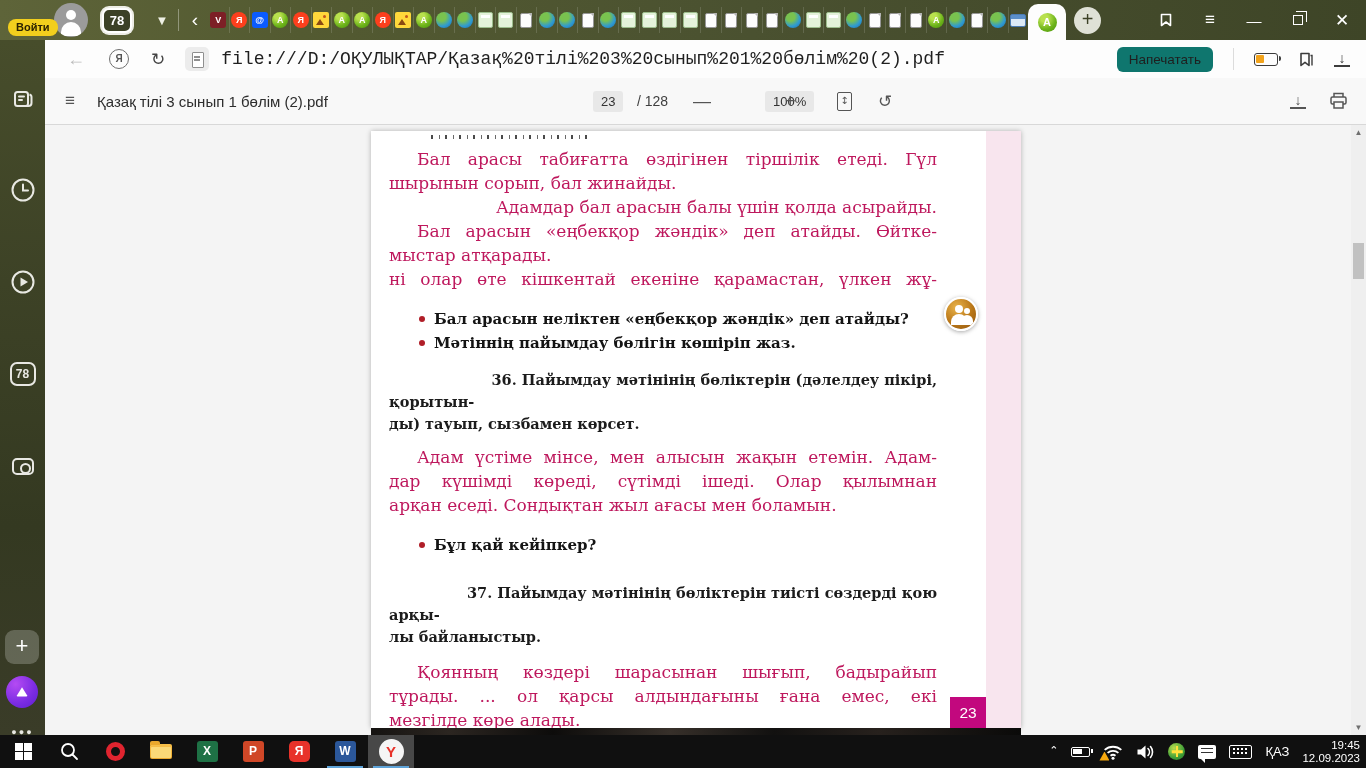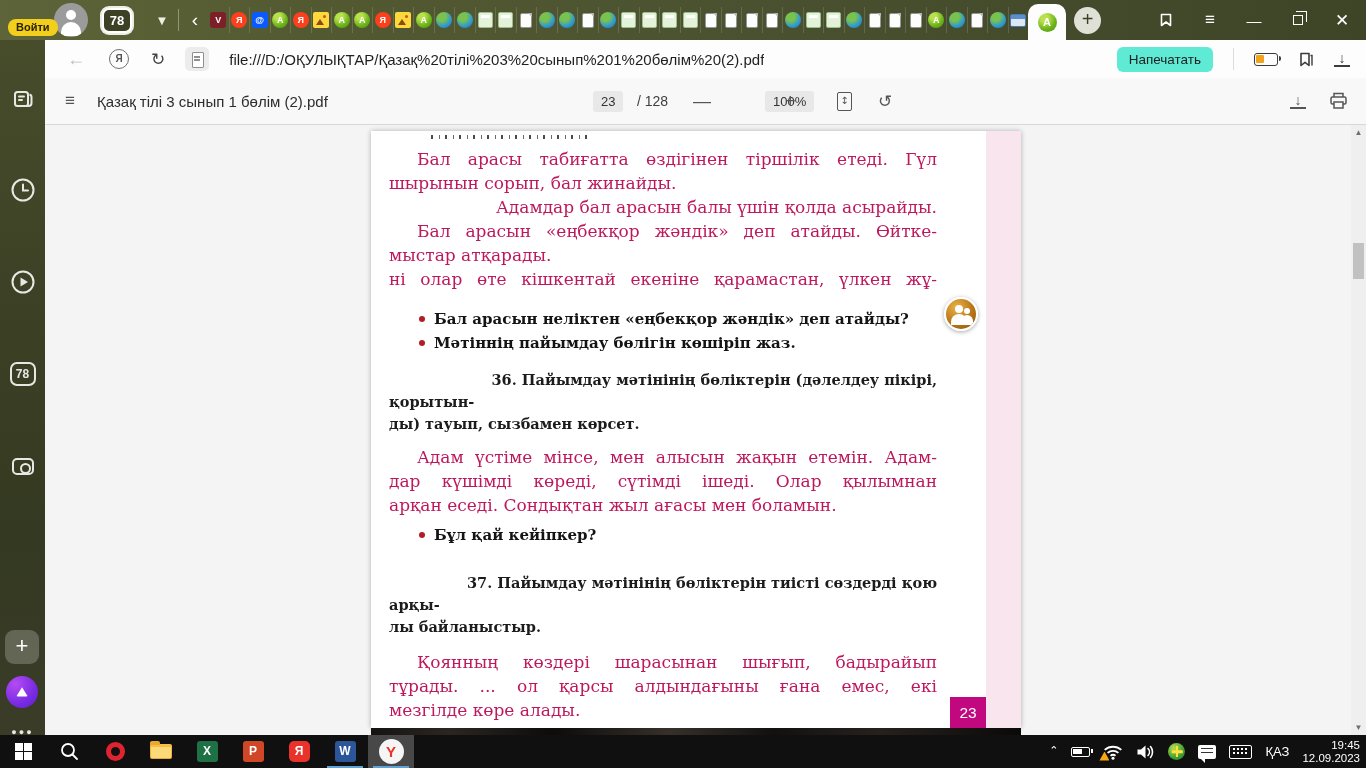--- a/index.html
+++ b/index.html
@@ -63,23 +63,23 @@
     display:flex; align-items:center; }
   .ar-back { margin-left:22px; color:#bdbdbd; font-size:18px; }
   .ar-protect { margin-left:24px; width:20px; height:20px; border:1.7px solid #6f6f6f; border-radius:50%;
     color:#555; font:bold 10px/17px "Liberation Sans",sans-serif; text-align:center; }
   .ar-refresh { margin-left:22px; color:#444; font-size:17px; font-family:"DejaVu Sans",sans-serif; }
   .ar-docchip { margin-left:20px; width:24px; height:24px; background:#ececec; border-radius:5px; position:relative; }
   .ar-docchip::before { content:""; position:absolute; left:7px; top:5px; width:10px; height:14px; background:#fff;
     border:1px solid #8f8f8f; border-radius:1px; }
   .ar-docchip::after { content:""; position:absolute; left:9px; top:9px; width:6px; height:1.5px; background:#8f8f8f;
     box-shadow:0 3px 0 #8f8f8f; }
-  .ar-url { margin-left:20px; font-size:15px; color:#1f1f1f; white-space:nowrap; overflow:hidden; max-width:880px; }
+  .ar-url { margin-left:12px; font-size:18px; color:#1f1f1f; white-space:nowrap; overflow:hidden; max-width:880px;font-family:Liberation Mono, monospace; }
   .ar-right { margin-left:auto; display:flex; align-items:center; padding-right:16px; gap:20px; }
-  .print-btn { background:#5eead4; border-radius:6px; padding:5px 12px; font-size:13.5px; color:#1f1f1f; }
+  .print-btn { background:#0f766e; border-radius:6px; padding:5px 12px; font-size:13.5px; color:#1f1f1f; }
   .ar-vdiv { width:1px; height:22px; background:#dcdcdc; }
   .battery-icon { width:24px; height:13px; border:1.6px solid #3c3c3c; border-radius:3px; position:relative; }
   .battery-icon::after { content:""; position:absolute; right:-4px; top:2.5px; width:2.5px; height:5px; background:#3c3c3c; border-radius:0 2px 2px 0; }
   .battery-icon .charge { position:absolute; left:1px; top:1px; width:8px; height:8px; background:#f2a31b; border-radius:1px; }
   .dl-icon { width:16px; text-align:center; color:#3c3c3c; font-size:14px; border-bottom:2px solid #3c3c3c; line-height:14px; }
 
   
   .pdftoolbar { position:absolute; left:45px; top:78px; width:1321px; height:47px; background:#f8f8f8;
     border-bottom:1px solid #d8d8d8; }
   .pt-item { position:absolute; top:0; height:46px; display:flex; align-items:center; color:#4a4a4a; }
@@ -119,21 +119,21 @@
     box-shadow:0 0 5px rgba(0,0,0,.28); }
   .pink-strip { position:absolute; right:0; top:0; width:35px; height:100%; background:#f8e5ee; }
   .textcol { position:absolute; left:18px; top:4px; width:548px; }
   .clip-line { height:4px; width:160px; margin:0 0 8px 42px;
     background:repeating-linear-gradient(90deg,#4a4a4a 0 2px,transparent 2px 8px,#6a6a6a 8px 9px,transparent 9px 14px); }
   .p-block { font:17px/24px "DejaVu Serif",serif; color:#be185d; }
   .tline { text-align:left; }
   .tline.just { text-align:justify; text-align-last:justify; }
   .ifirst .tline:first-child { text-indent:28px;text-align:right; }
   .bullets { margin-top:16px; }
-  .bullets.tight { margin-top:6px; }
+  .bullets.tight { margin-top:16px; }
   .brow { display:flex; align-items:baseline; margin-left:30px; height:24px; }
   .bdot { width:6px; height:6px; border-radius:50%; background:#b01e28; margin-right:9px; flex:none; align-self:center; }
   .btext { font:bold 15px/24px "DejaVu Serif",serif; color:#141414; }
   .ex-block { font:bold 14.5px/22px "DejaVu Serif",serif; color:#1c1c1c; }
   .ex36 { margin-top:14px; } .p4 { margin-top:10px; } .ex37 { margin-top:25px; } .p5 { margin-top:12px; }
   .pagenum-box { position:absolute; left:579px; top:566px; width:36px; height:31px; background:#c2087e;
     color:#fff; font:15.5px/31px "Liberation Sans",sans-serif; text-align:center; }
   .pair-icon { position:absolute; left:573px; top:166px; width:34px; height:34px; border-radius:50%;
     background:radial-gradient(circle at 35% 28%,#e9b34a,#b97617 55%,#8d5410); border:2.5px solid #fff;
     box-shadow:0 1px 4px rgba(0,0,0,.35); overflow:hidden; }

